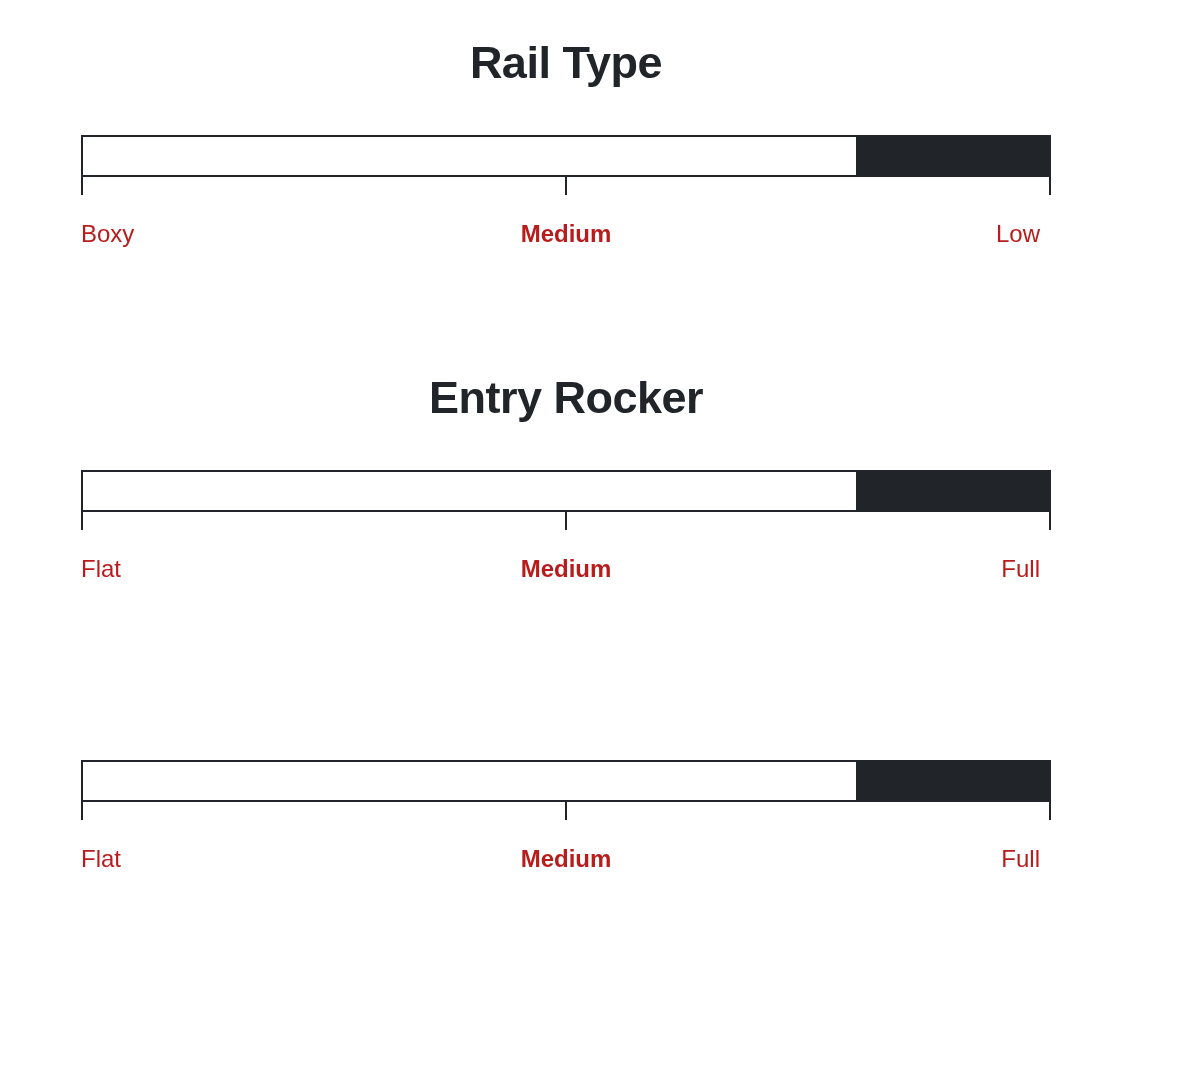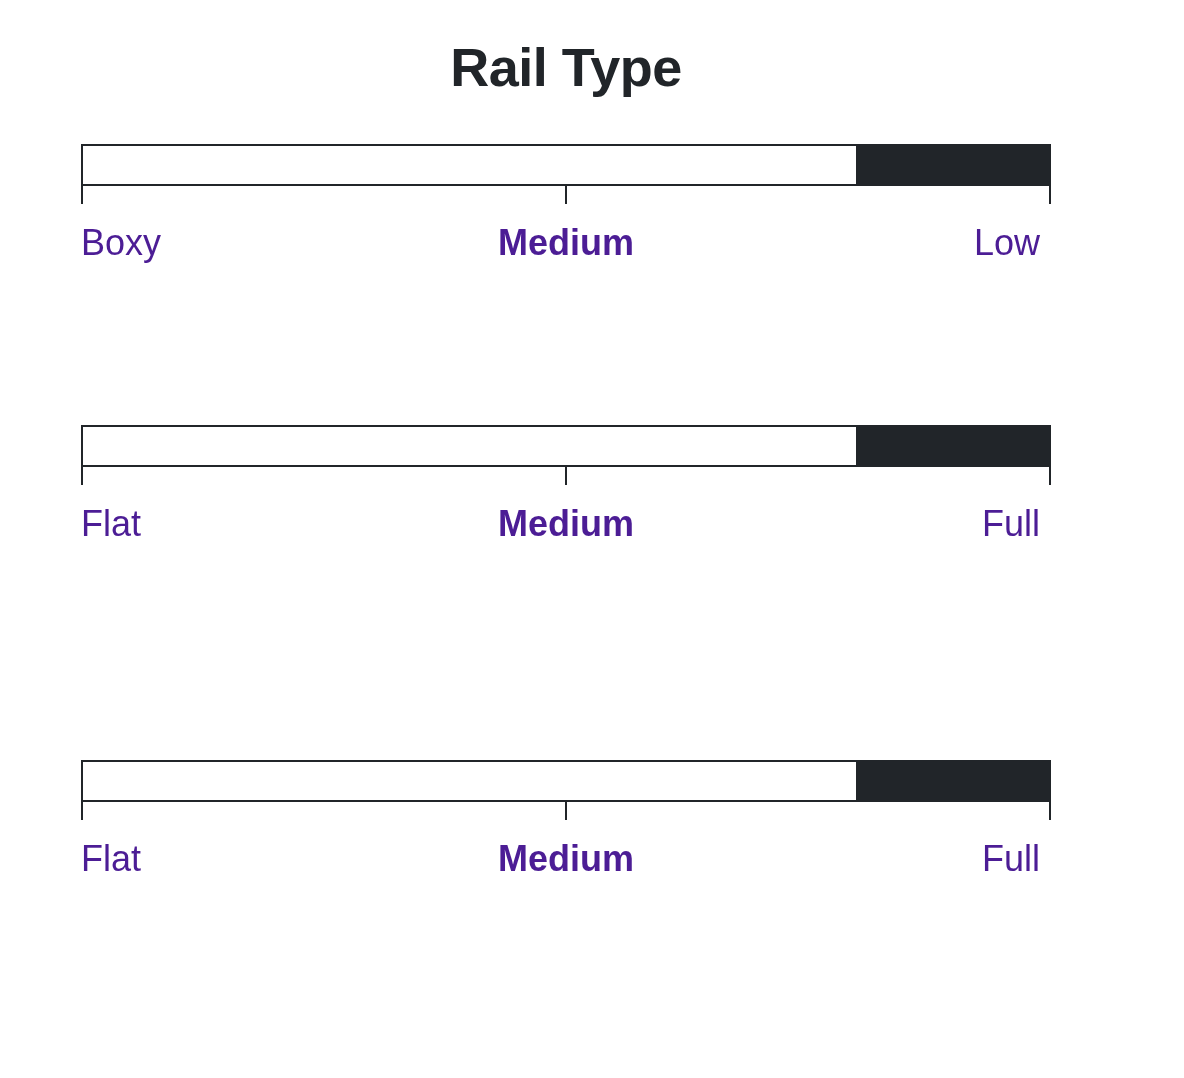--- a/index.html
+++ b/index.html
@@ -25,21 +25,21 @@
   }
 
   
   .spec {
     position: absolute;
     left: 81px;
     width: 970px;
   }
 
   .spec-title {
-    font-size: 54px;
+    font-size: 45px;
     font-weight: bold;
     line-height: 1;
     text-align: center;
     letter-spacing: -0.5px;
     color: #212529;
     margin: 0;
     white-space: nowrap;
   }
 
   
@@ -89,24 +89,24 @@
   .scale-labels {
     position: relative;
     width: 970px;
     height: 34px;
     margin-top: 22px;
   }
 
   .scale-label {
     position: absolute;
     top: 0;
-    font-size: 36px;
+    font-size: 24px;
     line-height: 34px;
     font-weight: normal;
-    color: #4c1d95;
+    color: #b91c1c;
     white-space: nowrap;
   }
   .scale-label.left   { left: 0; text-align: left; }
   .scale-label.center { left: 50%; transform: translateX(-50%); text-align: center; font-weight: bold; }
   .scale-label.right  { right: 11px; text-align: right; }
 
   
   #spec-0 { top: 40px; }
   #spec-1 { top: 375px; }
   #spec-2 { top: 710px; }
@@ -132,20 +132,21 @@
       </div>
       <div class="scale-labels">
         <span class="scale-label left">Boxy</span>
         <span class="scale-label center">Medium</span>
         <span class="scale-label right">Low</span>
       </div>
     </div>
   </section>
 
   <section class="spec" id="spec-1">
+    <h2 class="spec-title">Entry Rocker</h2>
 
     <div class="scale">
       <div class="scale-track">
         <div class="scale-fill" style="width: 20%;"></div>
       </div>
       <div class="ticks">
         <span class="tick start"></span>
         <span class="tick mid"></span>
         <span class="tick end"></span>
       </div>

